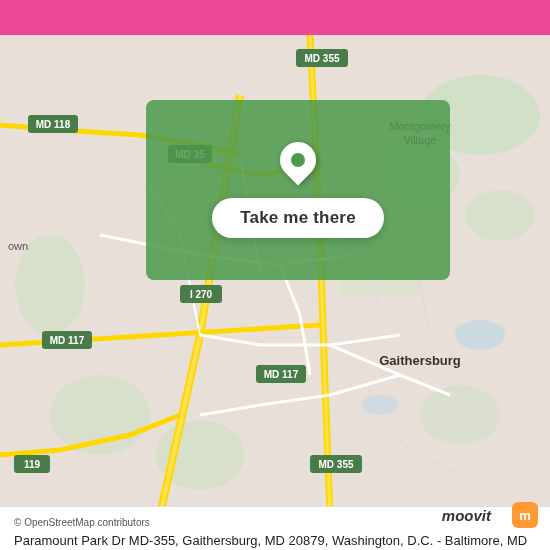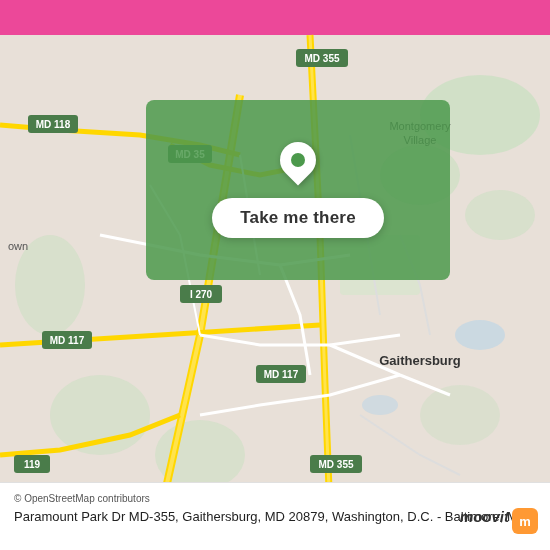--- a/index.html
+++ b/index.html
@@ -79,46 +79,46 @@
       letter-spacing: 0.2px;
     }
 
     
     .info-bar {
       position: absolute;
       bottom: 0;
       left: 0;
       right: 0;
       background: white;
-      padding: 10px 14px 24px 14px;
+      padding: 10px 14px 0 14px;
       z-index: 20;
       border-top: 1px solid #e0e0e0;
     }
 
     .openstreetmap-credit {
       font-size: 10px;
       color: #555;
       margin-bottom: 4px;
     }
 
     .address-text {
       font-size: 13px;
       color: #222;
       line-height: 1.4;
     }
 
     
     .moovit-logo {
       position: absolute;
-      bottom: 16px;
+      bottom: 22px;
       right: 12px;
       z-index: 30;
       display: flex;
-      align-items: flex-start;
-      gap: 3px;
+      align-items: center;
+      gap: 21px;
     }
 
     .moovit-text {
       font-size: 15px;
       font-weight: bold;
       color: #333;
       font-style: italic;
     }
 
     .moovit-icon {

